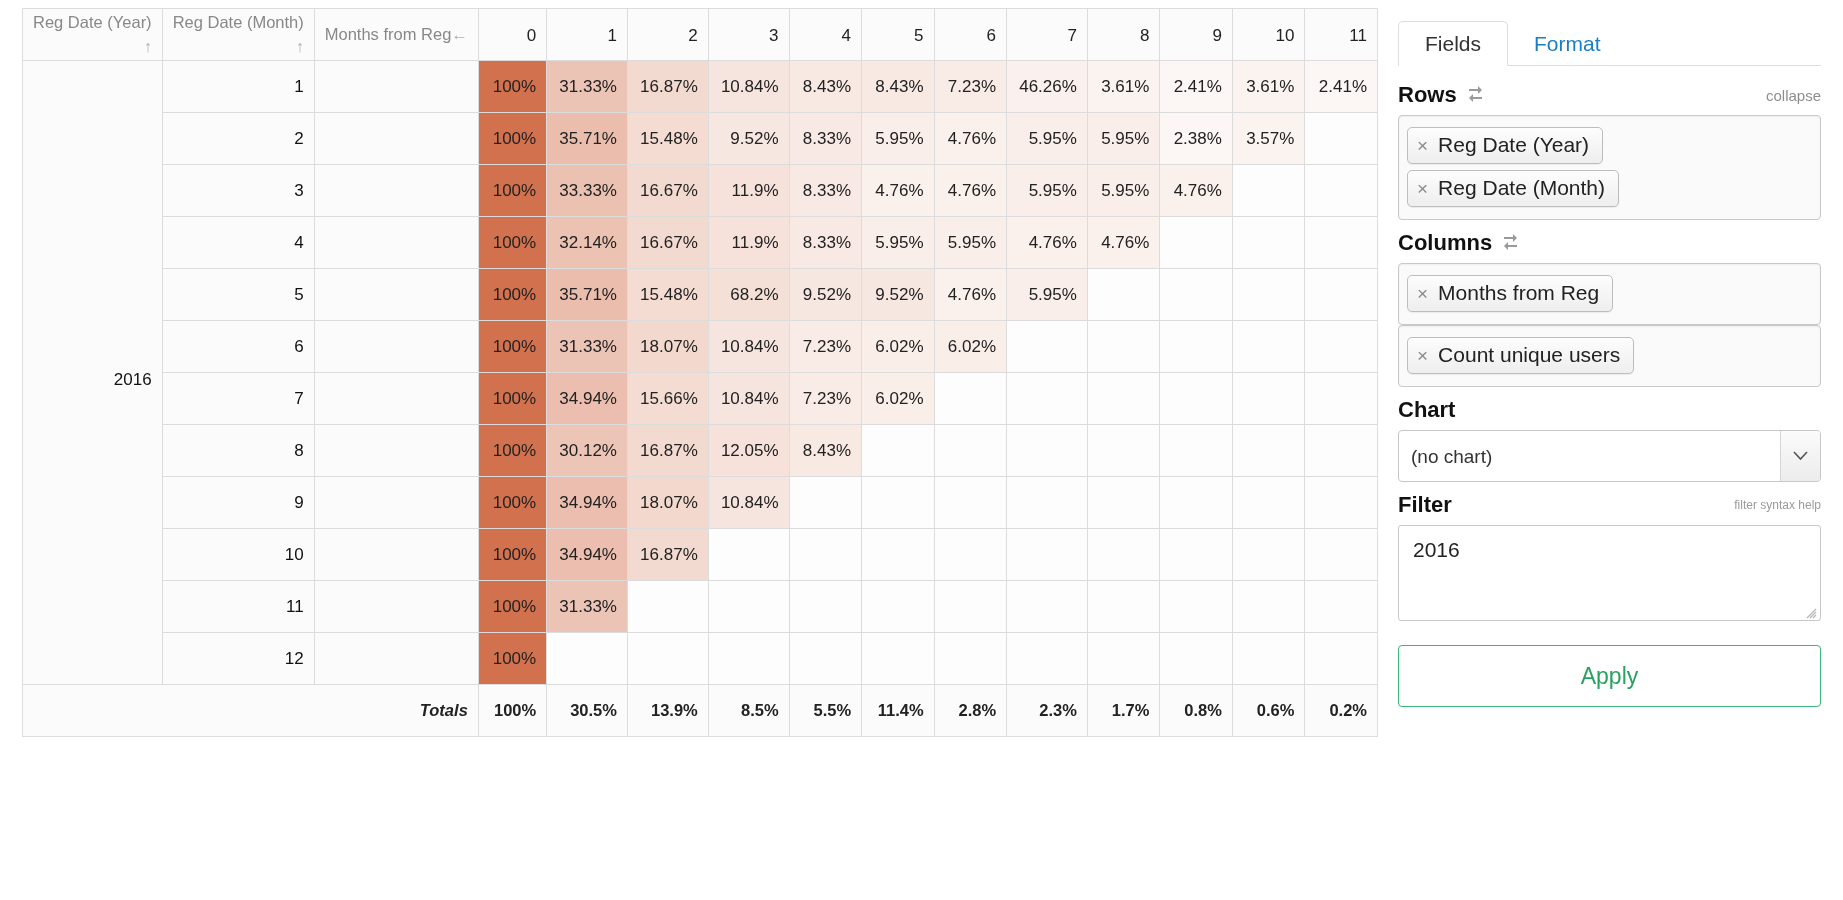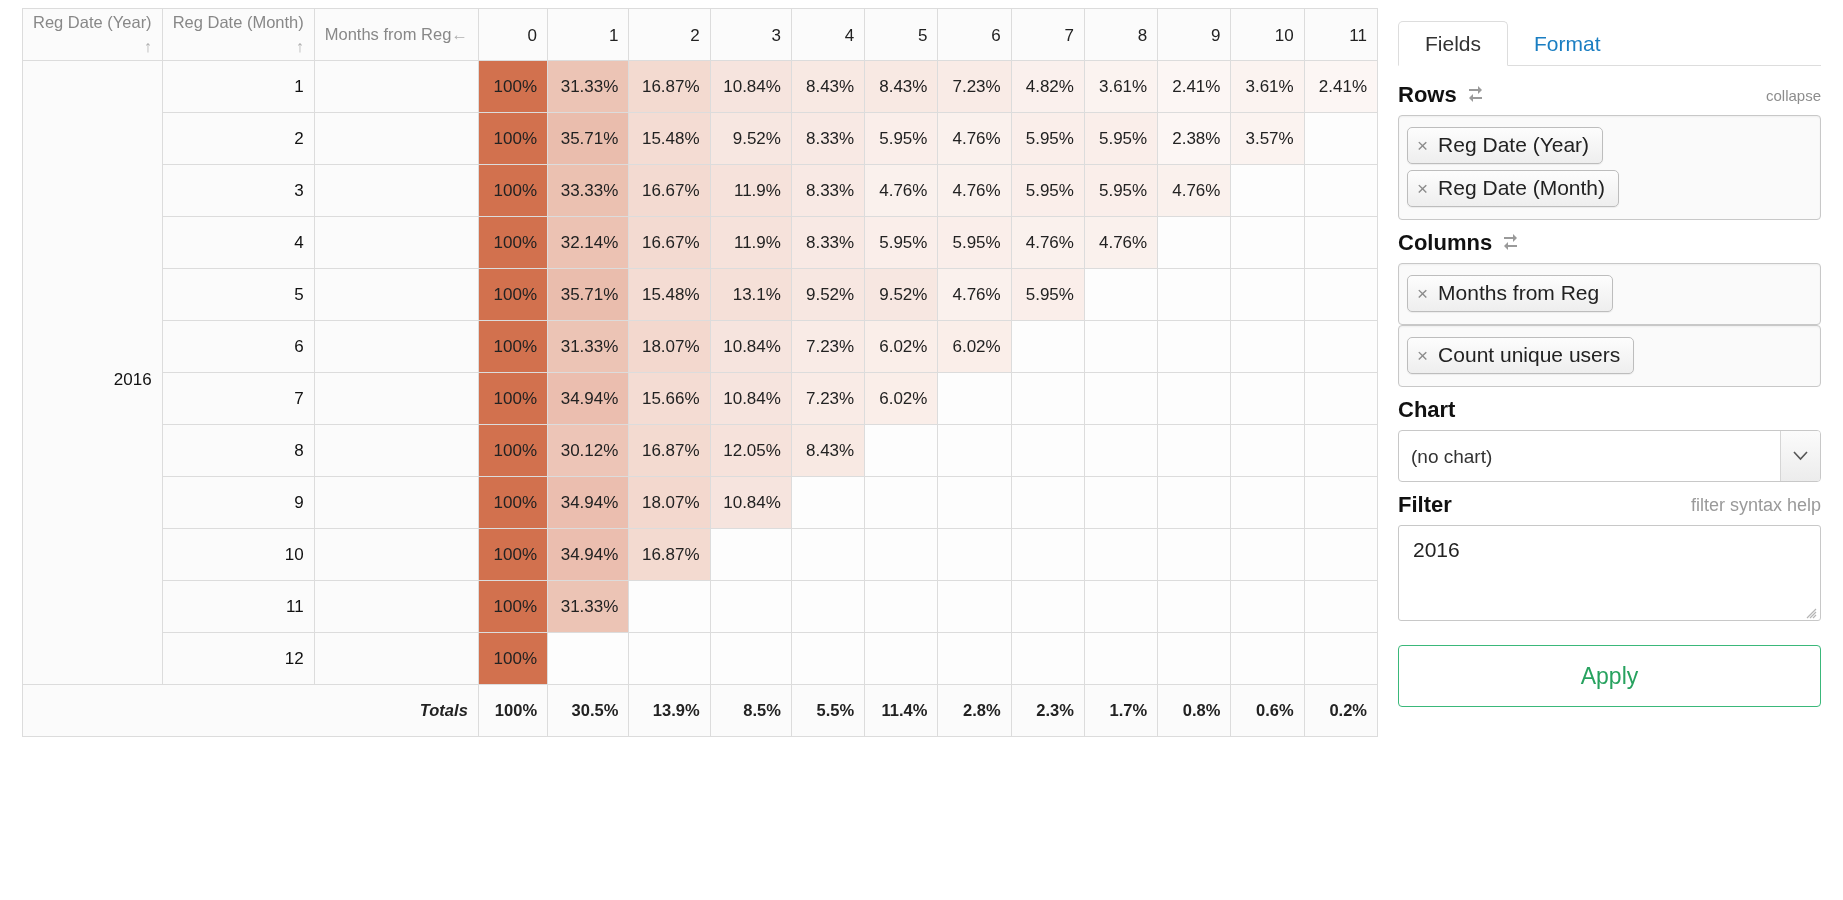--- a/index.html
+++ b/index.html
@@ -137,21 +137,21 @@
     color: #9a9a9a;
   }
   .collapse-link {
     margin-left: auto;
     font-size: 15px;
     color: #8d8d8d;
     cursor: pointer;
   }
   .syntax-link {
     margin-left: auto;
-    font-size: 18px;
+    font-size: 12px;
     color: #9a9a9a;
     cursor: pointer;
   }
   .dropzone {
     border: 1px solid #c8c8c8;
     border-radius: 4px;
     background: #fafafa;
     padding: 8px 8px 9px 8px;
     min-height: 48px;
     box-shadow: inset 0 1px 2px rgba(0,0,0,.05);
@@ -268,21 +268,21 @@
             <td class="yearcell first" rowspan="12">2016</td>
             <td class="monthcell">1</td>
             <td style="background: rgb(251, 251, 251);"></td>
             <td class="val" style="background: rgb(210, 113, 78);">100%</td>
             <td class="val" style="background: rgb(236, 196, 181);">31.33%</td>
             <td class="val" style="background: rgb(243, 218, 208);">16.87%</td>
             <td class="val" style="background: rgb(246, 228, 222);">10.84%</td>
             <td class="val" style="background: rgb(248, 233, 227);">8.43%</td>
             <td class="val" style="background: rgb(248, 233, 227);">8.43%</td>
             <td class="val" style="background: rgb(249, 235, 230);">7.23%</td>
-            <td class="val" style="background: rgb(250, 240, 237);">4.82%</td>
+            <td class="val" style="background: rgb(250, 240, 237);">46.26%</td>
             <td class="val" style="background: rgb(251, 243, 240);">3.61%</td>
             <td class="val" style="background: rgb(252, 246, 244);">2.41%</td>
             <td class="val" style="background: rgb(251, 243, 240);">3.61%</td>
             <td class="val" style="background: rgb(252, 246, 244);">2.41%</td>
           </tr>
           <tr>
             <td class="monthcell">2</td>
             <td style="background: rgb(251, 251, 251);"></td>
             <td class="val" style="background: rgb(210, 113, 78);">100%</td>
             <td class="val" style="background: rgb(234, 189, 173);">35.71%</td>
@@ -328,21 +328,21 @@
             <td class="val empty" style="background: rgb(253, 253, 253);"></td>
             <td class="val empty" style="background: rgb(253, 253, 253);"></td>
             <td class="val empty" style="background: rgb(253, 253, 253);"></td>
           </tr>
           <tr>
             <td class="monthcell">5</td>
             <td style="background: rgb(251, 251, 251);"></td>
             <td class="val" style="background: rgb(210, 113, 78);">100%</td>
             <td class="val" style="background: rgb(234, 189, 173);">35.71%</td>
             <td class="val" style="background: rgb(244, 220, 211);">15.48%</td>
-            <td class="val" style="background: rgb(245, 224, 216);">13.1%</td>
+            <td class="val" style="background: rgb(245, 224, 216);">68.2%</td>
             <td class="val" style="background: rgb(247, 231, 225);">9.52%</td>
             <td class="val" style="background: rgb(247, 231, 225);">9.52%</td>
             <td class="val" style="background: rgb(250, 241, 237);">4.76%</td>
             <td class="val" style="background: rgb(250, 238, 234);">5.95%</td>
             <td class="val empty" style="background: rgb(253, 253, 253);"></td>
             <td class="val empty" style="background: rgb(253, 253, 253);"></td>
             <td class="val empty" style="background: rgb(253, 253, 253);"></td>
             <td class="val empty" style="background: rgb(253, 253, 253);"></td>
           </tr>
           <tr>

